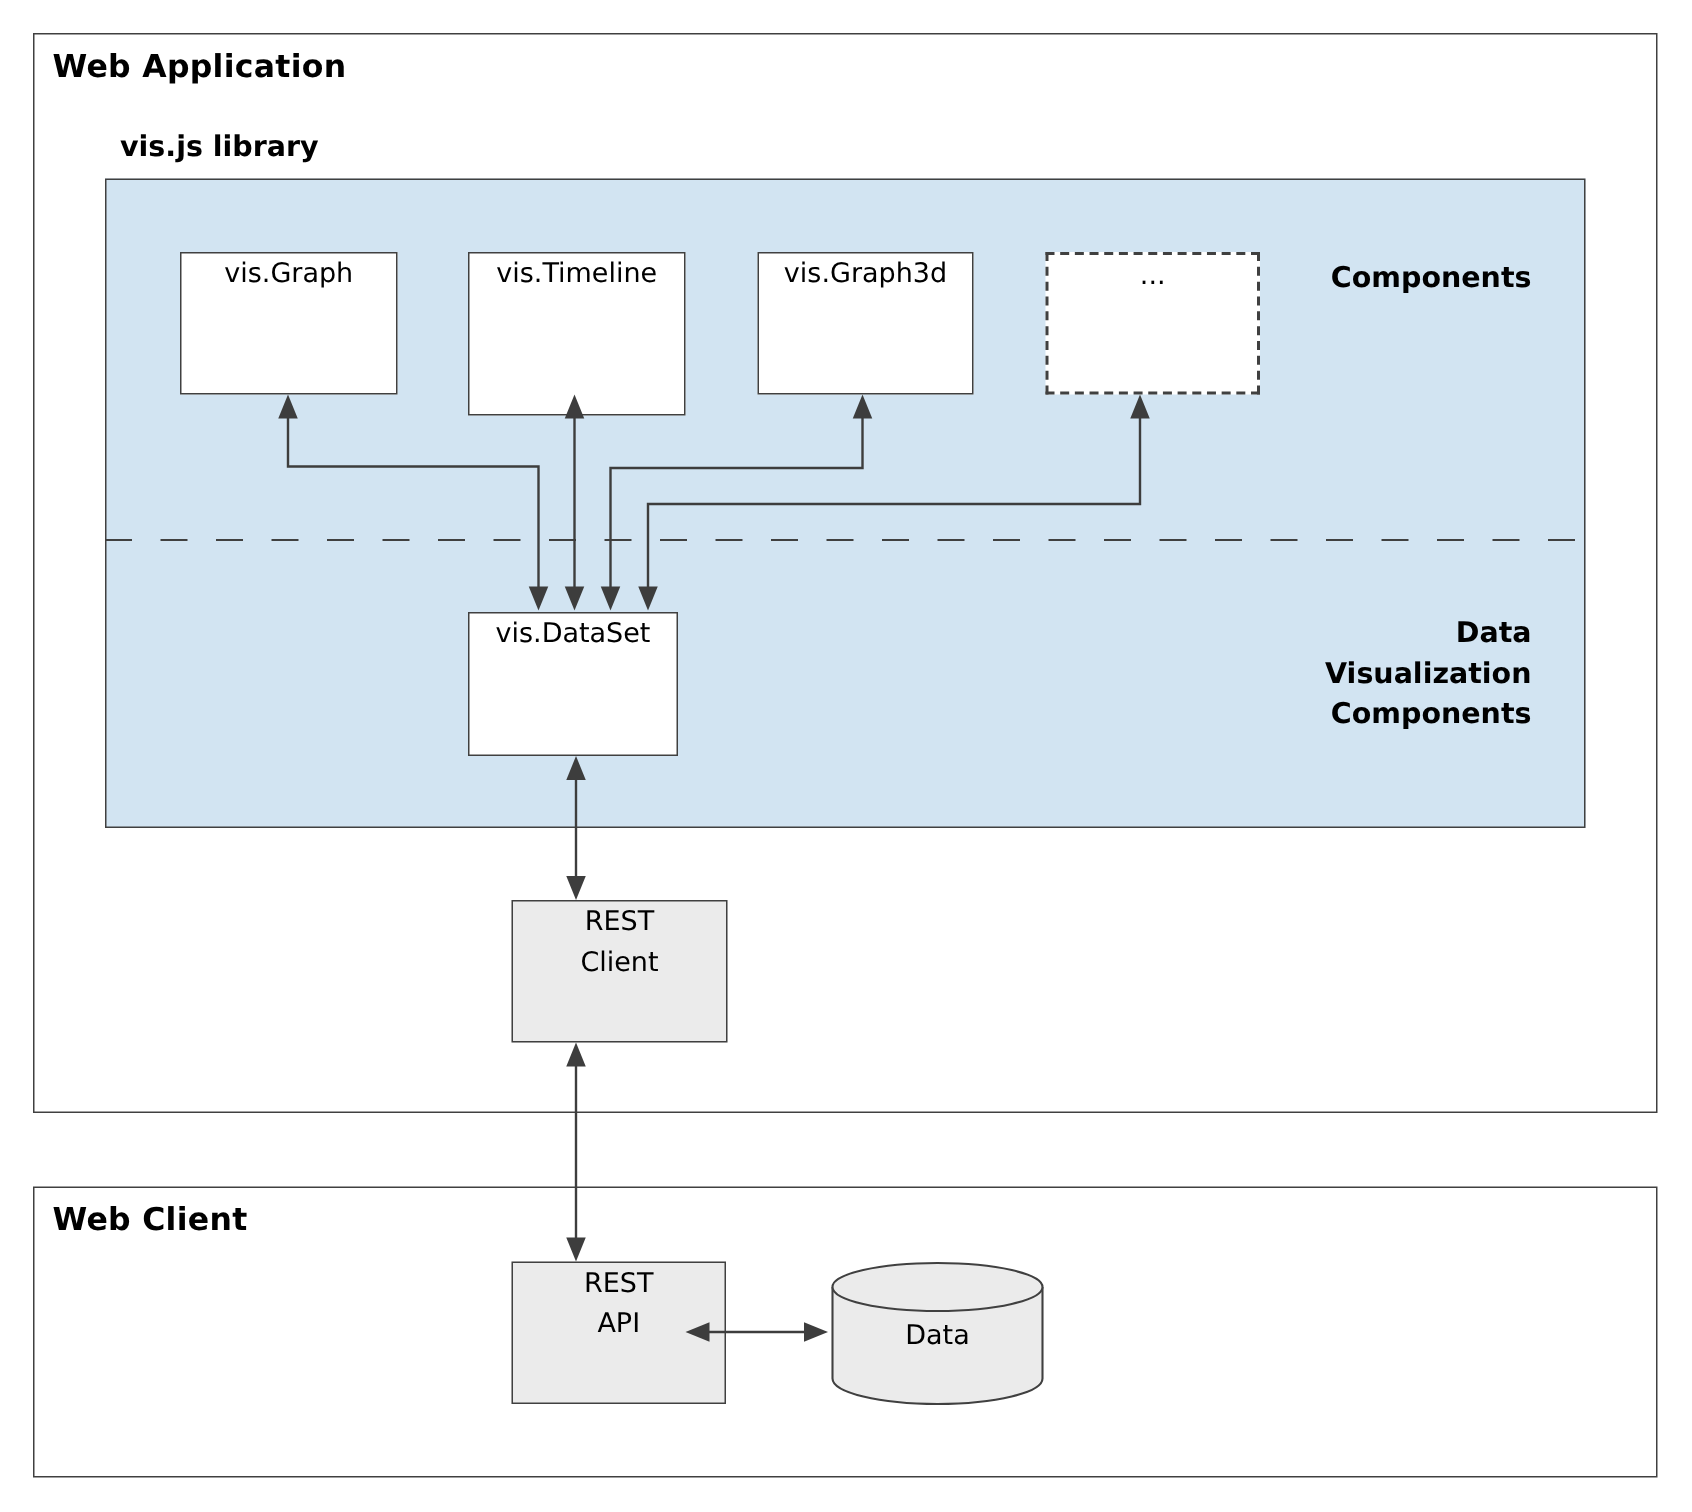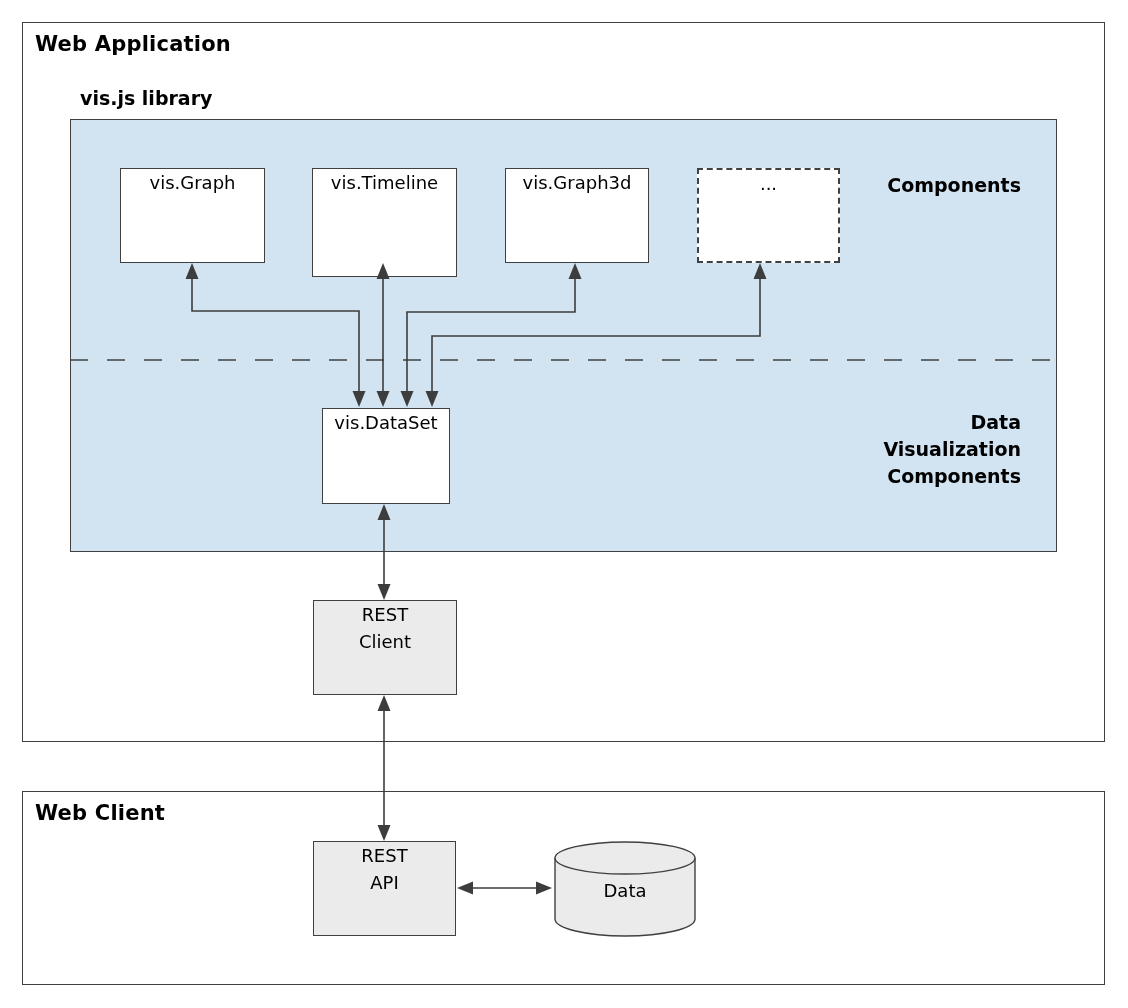--- a/index.html
+++ b/index.html
@@ -17,21 +17,21 @@
   .frame{border:1px solid var(--border);background:var(--box-white);}
   .section-title{font-size:21px;font-weight:bold;letter-spacing:0.2px;}
   .sub-title{font-size:19px;font-weight:bold;}
   .panel-blue{background:var(--panel-blue);border:1px solid var(--border);}
   .node{
     border:1px solid var(--border);
     display:flex;justify-content:center;
     font-size:18px;line-height:27px;text-align:center;
   }
   .node.white{background:var(--box-white);}
-  .node.gray{background:var(--box-gray);}
+  .node.gray{background:var(--box-gray);margin-left:28px;}
   .node.dashed{background:var(--box-white);border:2px dashed var(--border);}
   .side-label{
     font-size:19px;font-weight:bold;line-height:27px;text-align:right;
   }
   #arrow-layer{position:absolute;left:0;top:0;width:1128px;height:1008px;
     pointer-events:none;}
   #arrow-layer polyline{fill:none;stroke:var(--arrow);stroke-width:1.6;}
   #arrow-layer polygon{fill:var(--arrow);stroke:none;}
   #arrow-layer line.dash{stroke:var(--border);stroke-width:1.4;
     stroke-dasharray:18 19;}
@@ -64,21 +64,21 @@
 <div class="abs side-label" style="left:831px;top:172px;width:190px;">
   <div>Components</div>
 </div>
 
 <div class="abs side-label" style="left:831px;top:409px;width:190px;">
   <div>Data</div>
   <div>Visualization</div>
   <div>Components</div>
 </div>
 
-<div class="abs node white" style="left:312px;top:408px;width:128px;height:96px;margin-left:10px;">
+<div class="abs node white" style="left:312px;top:408px;width:140px;height:96px;">
   <span>vis.DataSet</span>
 </div>
 
 <div class="abs node gray" style="left:313px;top:600px;width:144px;height:95px;">
   <span>
     <span style="display:block">REST</span>
     <span style="display:block">Client</span>
   </span>
 </div>
 

